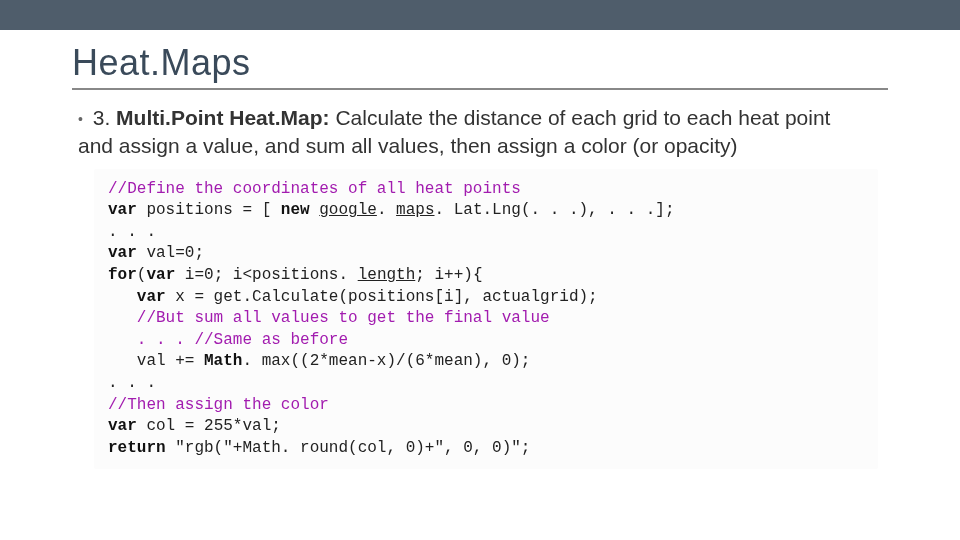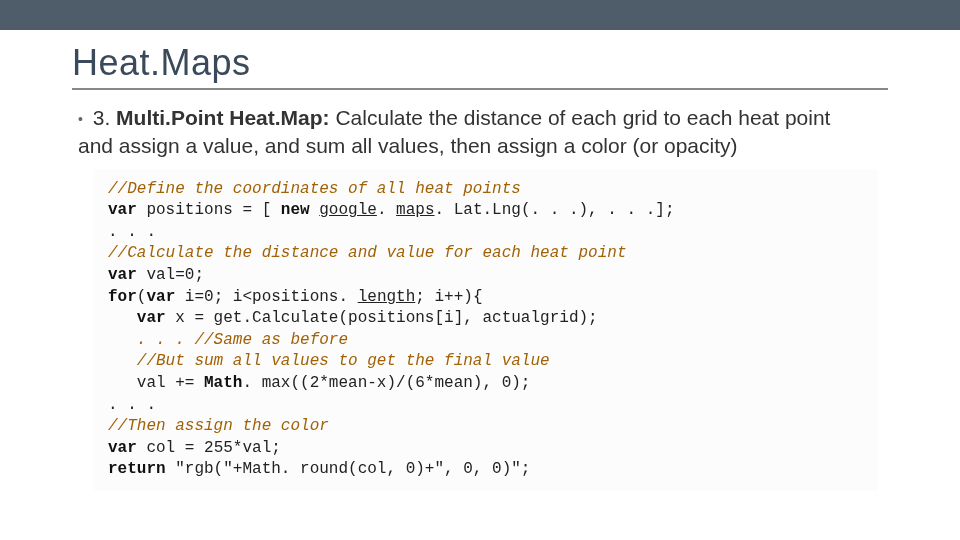--- a/index.html
+++ b/index.html
@@ -47,21 +47,21 @@
   .code-block {
     background: #fcfcfc;
     margin: 0 10px 0 22px;
     padding: 10px 14px 10px 14px;
     font-family: Consolas, "Courier New", monospace;
     font-size: 16px;
     line-height: 1.35;
     color: #222;
     border-radius: 2px;
   }
-  .code-block .c  { color: #a16207; font-style: italic; } 
+  .code-block .c  { color: #a21caf; } 
   .code-block .k  { color: #111; font-weight: bold; }      
   .code-block .u  { text-decoration: underline; }           
   .code-block .m  { color: #111; font-weight: bold; }      
 </style>
 </head>
 <body>
 
 <div class="topbar"></div>
 
 <div class="content">
@@ -75,28 +75,27 @@
     <span class="bold">Multi.Point Heat.Map:</span><span> Calculate the distance of each grid to each heat point</span><br>
     <span>and assign a value, and sum all values, then assign a color (or opacity)</span>
   </div>
 
   <div class="code-block">
     <div><span class="c">//Define the coordinates of all heat points</span></div>
     <div>
       <span class="k">var</span><span> positions = [ </span><span class="k">new</span><span> </span><span class="u">google</span><span>. </span><span class="u">maps</span><span>. Lat.Lng(. . .), . . .];</span>
     </div>
     <div><span>. . .</span></div>
-    <div><span class="c">//Calculate the distance and value for each heat point</span></div>
     <div><span class="k">var</span><span> val=0;</span></div>
     <div>
       <span class="k">for</span><span>(</span><span class="k">var</span><span> i=0; i&lt;positions. </span><span class="u">length</span><span>; i++){</span>
     </div>
     <div><span class="k" style="white-space:pre;">   var</span><span> x = get.Calculate(positions[i], actualgrid);</span></div>
+    <div><span class="c" style="white-space:pre;">   //But sum all values to get the final value</span></div>
     <div><span class="c" style="white-space:pre;">   . . . //Same as before</span></div>
-    <div><span class="c" style="white-space:pre;">   //But sum all values to get the final value</span></div>
     <div><span style="white-space:pre;">   val += </span><span class="m">Math</span><span>. max((2*mean-x)/(6*mean), 0);</span></div>
     <div><span>. . .</span></div>
     <div><span class="c">//Then assign the color</span></div>
     <div><span class="k">var</span><span> col = 255*val;</span></div>
     <div><span class="k">return</span><span> "rgb("+Math. round(col, 0)+", 0, 0)";</span></div>
   </div>
 
 </div>
 
 </body></html>

